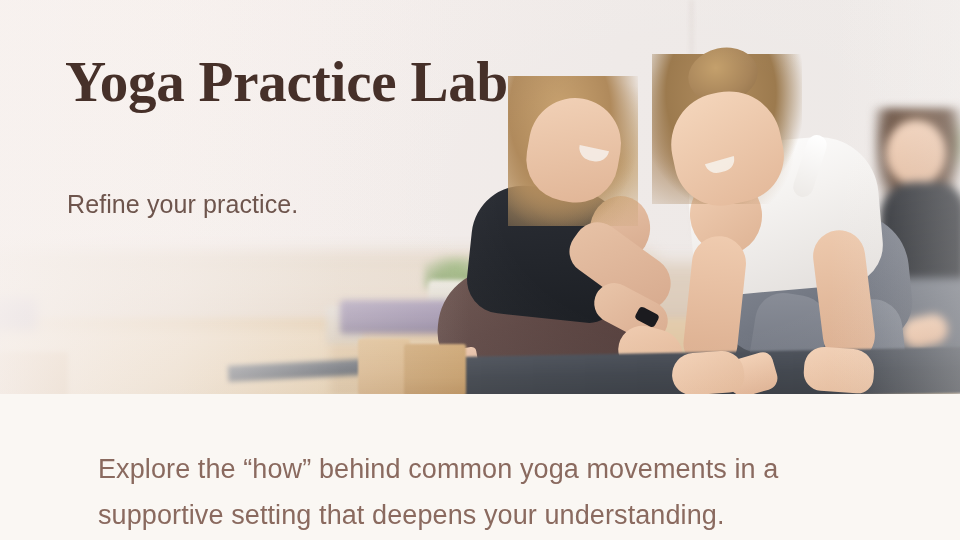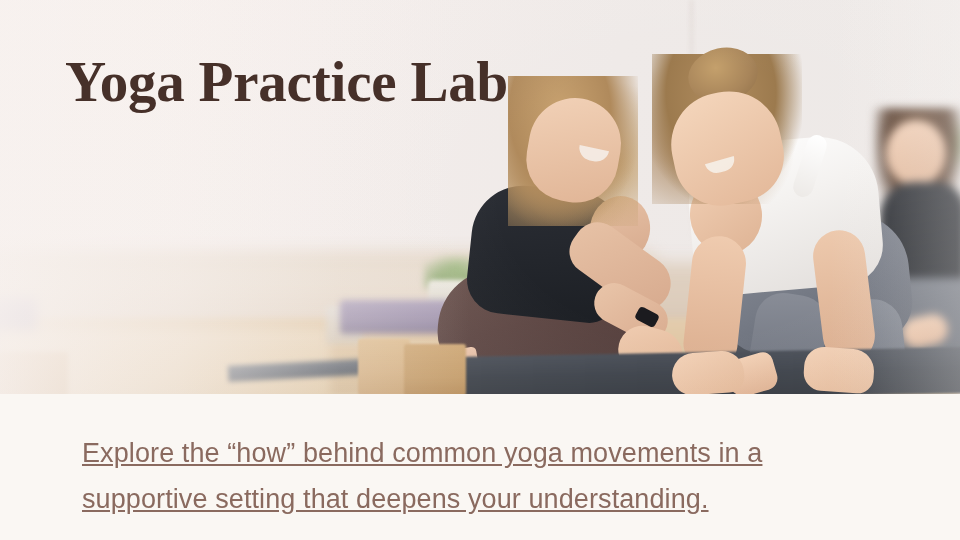--- a/index.html
+++ b/index.html
@@ -503,29 +503,28 @@
     top: 394px;
     width: 960px;
     height: 146px;
     background: #FAF7F3;
     overflow: hidden;
   }
   .band-copy {
     position: absolute;
     left: 82px;
     top: 36px;
-    margin: 0;
+    margin: 16px;
     width: 700px;
     font-family: "Liberation Sans", sans-serif;
     font-weight: 400;
     font-size: 27px;
     line-height: 46px;
     letter-spacing: .1px;
     color: #8A6A5F;
-    text-decoration: underline;
   }
 </style>
 </head>
 <body>
 
 <div class="slide">
 
   <div class="photo-area">
 
     <div class="wall"></div>
@@ -590,20 +589,20 @@
 
     <div class="block-cork-c"></div>
     <div class="block-cork-a"></div>
     <div class="block-cork-b"></div>
 
     <div class="photo-soften"></div>
     <div class="photo-soften-right"></div>
 
     <h1 class="headline">Yoga Practice Lab</h1>
 
-    <p class="subline"><br></p>
+    <p class="subline"><br><span>Refine your practice.</span></p>
   </div>
 
   <div class="band">
     <p class="band-copy">Explore the “how” behind common yoga movements in a supportive setting that deepens your understanding.</p>
   </div>
 
 </div>
 
 </body></html>

